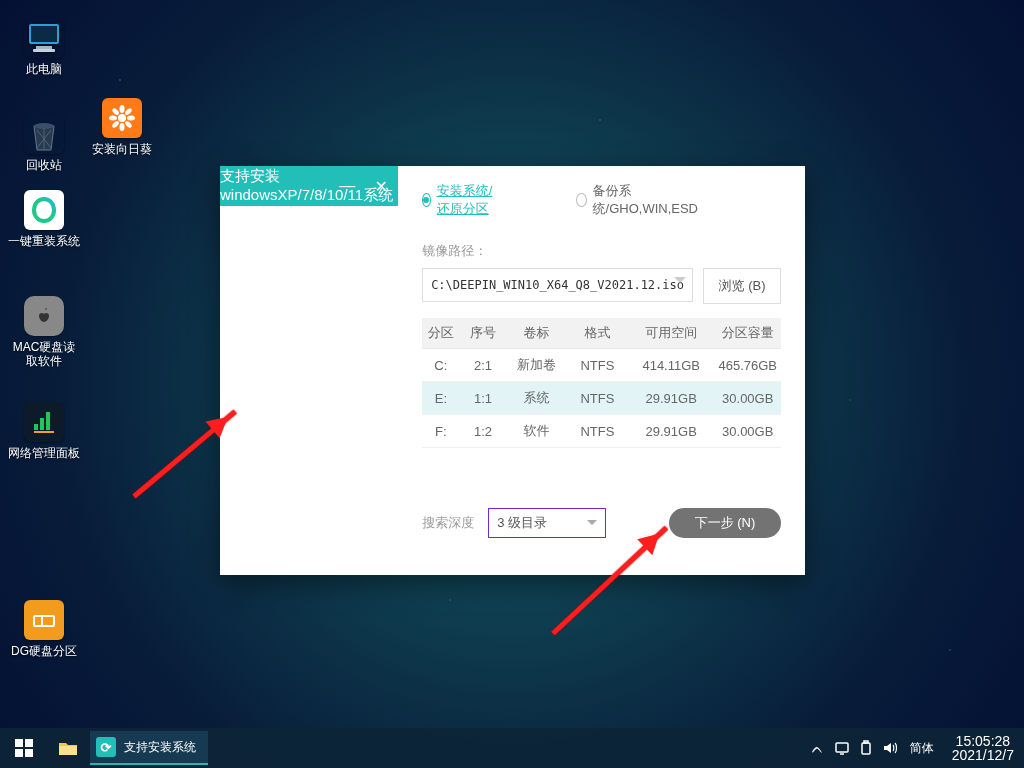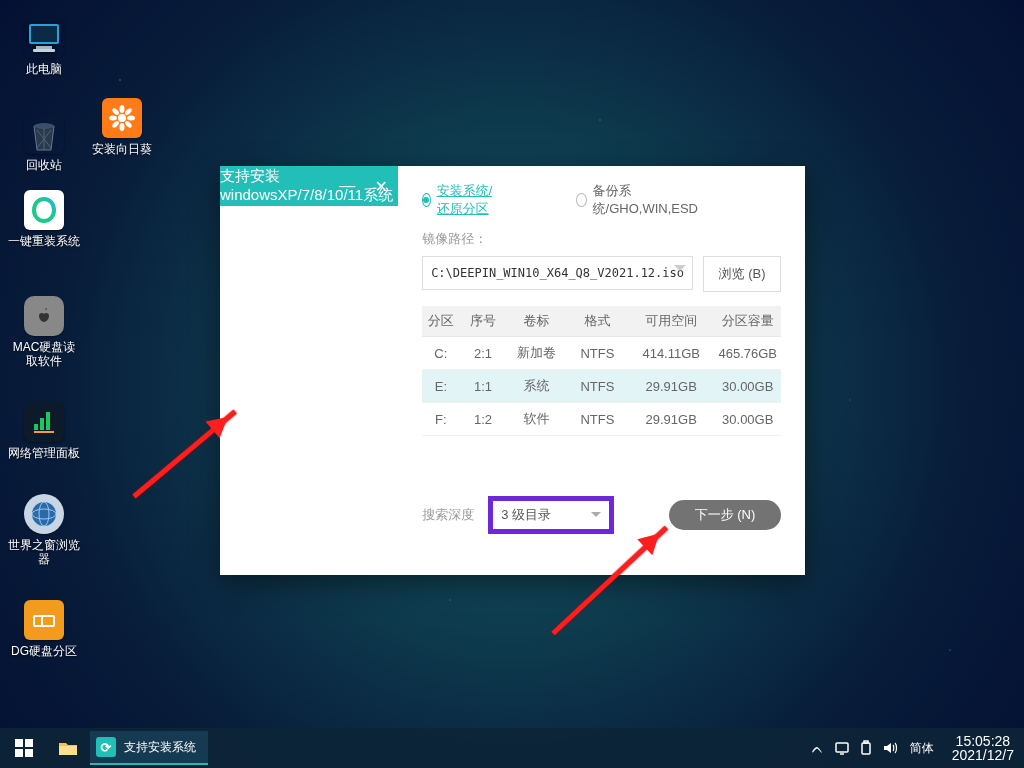--- a/index.html
+++ b/index.html
@@ -22,39 +22,39 @@
 .tile.netpanel{background:#0c1a2a}
 .tile.browser{background:#c7d5e4;border-radius:50%}
 .tile.dg{background:#f39b1d}
 
 .window{position:absolute;left:220px;top:166px;width:585px;height:409px;background:#fff;box-shadow:0 8px 28px #0007;display:flex;flex-direction:row}
 .titlebar{height:40px;background:#22beb8;color:#fff;display:flex;align-items:center;justify-content:center;font-size:15px;position:relative}
 .titlebar .winbtn{position:absolute;top:0;height:40px;width:34px;display:flex;align-items:center;justify-content:center;cursor:pointer;font-size:16px}
 .titlebar .min{right:34px}
 .titlebar .close{right:0}
 .body{flex:1;padding:16px 24px 8px;position:relative;color:#555;font-size:13px}
-.radios{display:flex;align-items:flex-start;margin-bottom:12px}
+.radios{display:flex;align-items:flex-start;margin-bottom:24px}
 .radio{display:flex;align-items:center;margin-right:80px;cursor:pointer}
 .radio .dot{width:12px;height:12px;border:1px solid #22beb8;border-radius:50%;margin-right:6px;display:flex;align-items:center;justify-content:center}
 .radio.sel .dot::after{content:"";width:6px;height:6px;background:#22beb8;border-radius:50%}
 .radio.sel .rlbl{color:#22beb8;text-decoration:underline}
 .radio.unsel .dot{border-color:#bbb}
 .radio.unsel .rlbl{color:#666}
 .fieldlabel{color:#999;margin-bottom:8px}
 .pathrow{display:flex;margin-bottom:14px}
 .pathbox{flex:1;height:32px;border:1px solid #ddd;display:flex;align-items:center;padding:0 8px;font-family:Consolas,monospace;font-size:12px;color:#333;position:relative}
 .pathbox .dd{position:absolute;right:6px;top:8px;width:0;height:0;border:6px solid transparent;border-top-color:#ccc}
 .browse{width:76px;height:34px;margin-left:10px;border:1px solid #ddd;background:#fff;display:flex;align-items:center;justify-content:center;cursor:pointer;color:#555}
 .parttable{width:100%;border-collapse:collapse;font-size:13px}
 .parttable th{background:#f2f2f2;color:#666;font-weight:normal;padding:6px 4px;border-bottom:1px solid #e8e8e8}
 .parttable td{padding:7px 4px;text-align:center;color:#666;border-bottom:1px solid #f0f0f0}
 .parttable tr.selrow td{background:#e3f4f7}
 .footer{display:flex;align-items:center;margin-top:60px}
 .depthlbl{color:#999;margin-right:14px}
-.depthsel{width:100px;height:28px;border:5px solid #6d28d9;display:flex;align-items:center;padding:0 8px;justify-content:space-between;cursor:pointer;color:#555}
+.depthsel{width:100px;height:28px;border:1px solid #6d28d9;display:flex;align-items:center;padding:0 8px;justify-content:space-between;cursor:pointer;color:#555}
 .depthsel .dd{width:0;height:0;border:5px solid transparent;border-top-color:#aaa;margin-top:4px}
 .nextbtn{margin-left:auto;width:112px;height:30px;background:#737373;color:#fff;border-radius:15px;display:flex;align-items:center;justify-content:center;cursor:pointer;font-size:13px}
 .hint{text-align:center;color:#bbb;font-size:12px;margin-top:16px}
 
 .arrow{position:absolute;height:5px;background:#ff1e1e;transform-origin:left center;box-shadow:0 0 2px #a00}
 .arrow::after{content:"";position:absolute;right:-2px;top:-9px;width:0;height:0;border:11px solid transparent;border-left:20px solid #ff1e1e}
 .arrow1{left:134px;top:494px;width:132px;transform:rotate(-40deg)}
 .arrow2{left:553px;top:631px;width:155px;transform:rotate(-43deg)}
 
 .taskbar{position:absolute;left:0;bottom:0;width:100%;height:40px;background:#0d2438ee;display:flex;align-items:center;color:#fff;font-size:12px}
@@ -136,30 +136,20 @@
   <div class="desk-icon" style="left:8px;top:402px">
     <div class="tile netpanel">
       <svg width="28" height="28" viewBox="0 0 28 28">
           <rect x="4" y="16" width="4" height="6" fill="#1cc85a"></rect>
           <rect x="10" y="10" width="4" height="12" fill="#1cc85a"></rect>
           <rect x="16" y="4" width="4" height="18" fill="#1cc85a"></rect>
           <rect x="4" y="23" width="20" height="2" fill="#f0a030"></rect>
         </svg>
     </div>
     <div class="lbl">网络管理面板</div>
-  </div>
-  <div class="desk-icon" style="left:8px;top:494px">
-    <div class="tile browser">
-      <svg width="30" height="30" viewBox="0 0 30 30">
-          <circle cx="15" cy="15" r="12" fill="#2a6aa8"></circle>
-          <ellipse cx="15" cy="15" rx="12" ry="5" fill="none" stroke="#9fc9ea" stroke-width="1"></ellipse>
-          <ellipse cx="15" cy="15" rx="5" ry="12" fill="none" stroke="#9fc9ea" stroke-width="1"></ellipse>
-        </svg>
-    </div>
-    <div class="lbl">世界之窗浏览器</div>
   </div>
   <div class="desk-icon" style="left:8px;top:600px">
     <div class="tile dg">
       <svg width="28" height="28" viewBox="0 0 28 28">
           <rect x="3" y="9" width="22" height="12" rx="2" fill="#fff"></rect>
           <rect x="5" y="11" width="6" height="8" fill="#f39b1d"></rect>
           <rect x="13" y="11" width="10" height="8" fill="#f39b1d"></rect>
         </svg>
     </div>
     <div class="lbl">DG硬盘分区</div>

